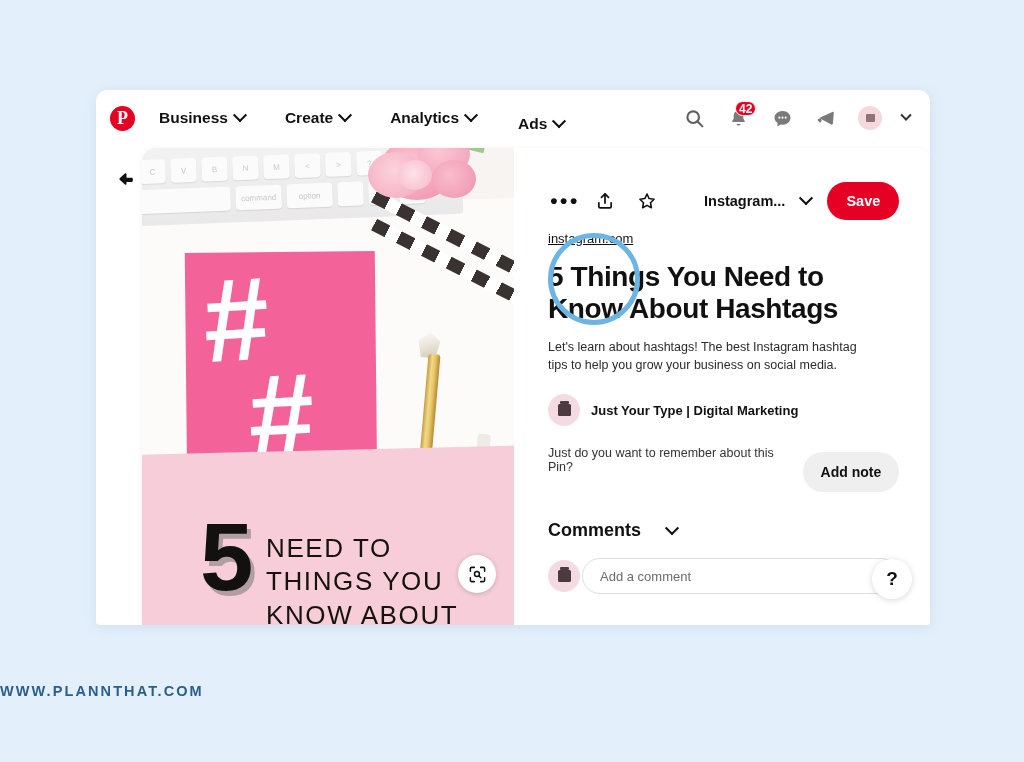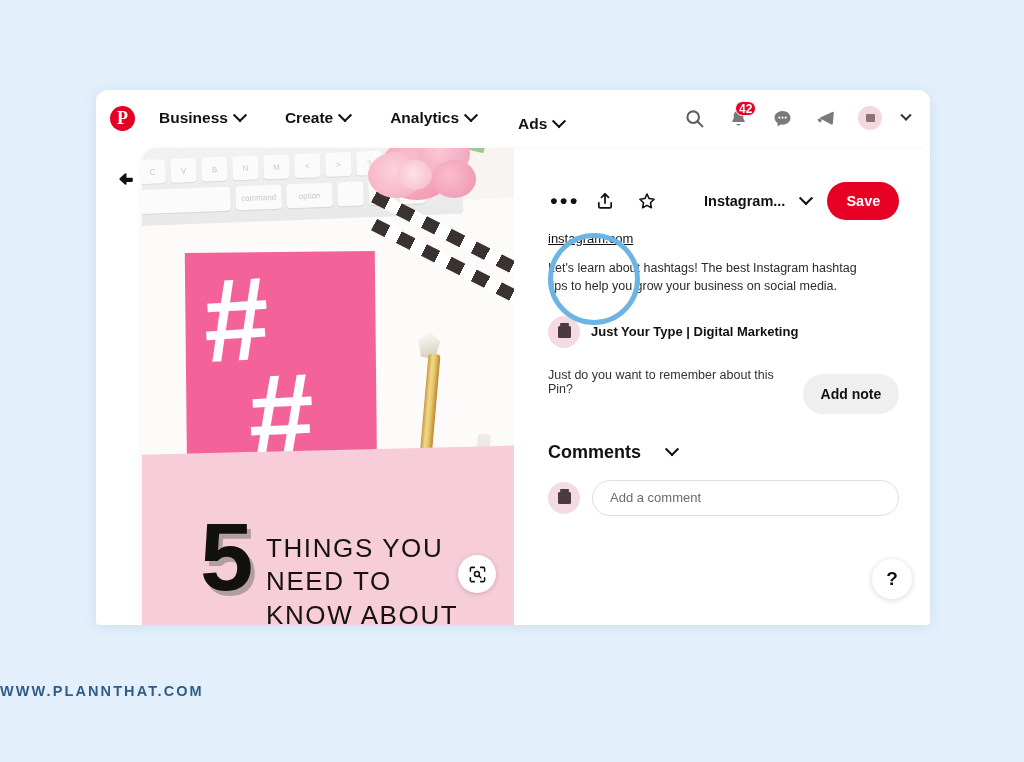--- a/index.html
+++ b/index.html
@@ -512,21 +512,21 @@
 
   .comments-sub {
     font-size: 11.5px;
     color: #333;
     margin-top: 15px;
   }
 
   .comment-row {
     display: flex;
     align-items: center;
-    gap: 12px;
+    gap: 2px;
     margin-top: 17px;
   }
   .comment-input {
     flex: 1 1 auto;
     height: 36px;
     border: 1px solid #dedede;
     border-radius: 19px;
     padding: 0 17px;
     font-size: 13px;
     color: #444;
@@ -699,22 +699,22 @@
         <div class="crystal"></div>
         <div class="pen"></div>
         <div class="brush-tip"></div>
         <div class="brush"></div>
 
         <div class="pink-band"></div>
 
         <div class="pin-overlay-text">
           <div class="big5">5</div>
           <div class="overlay-lines">
+            <div>NEED TO</div>
             <div>THINGS YOU</div>
-            <div>NEED TO</div>
             <div>KNOW ABOUT</div>
           </div>
         </div>
 
         <div class="visual-search-btn">
           <svg width="19" height="19" viewBox="0 0 24 24" fill="none" stroke="#111" stroke-width="1.9" stroke-linecap="round">
             <path d="M3 8V4.6c0-.9.7-1.6 1.6-1.6H8"></path>
             <path d="M16 3h3.4c.9 0 1.6.7 1.6 1.6V8"></path>
             <path d="M21 16v3.4c0 .9-.7 1.6-1.6 1.6H16"></path>
             <path d="M8 21H4.6C3.7 21 3 20.3 3 19.4V16"></path>
@@ -749,20 +749,21 @@
         <div class="board-select">
           <span class="board-name">Instagram...</span>
           <span class="chev thin"></span>
         </div>
 
         <button class="save-btn">Save</button>
       </div>
 
       <a class="source-link">instagram.com</a>
 
+      <div class="pin-title">5 Things You Need to Know About Hashtags</div>
 
       <div class="pin-desc">Let's learn about hashtags! The best Instagram hashtag tips to help you grow your business on social media.</div>
 
       <div class="creator-row">
         <div class="creator-avatar">
           <div class="mark"></div>
         </div>
         <span class="creator-name">Just Your Type | Digital Marketing</span>
       </div>
 

